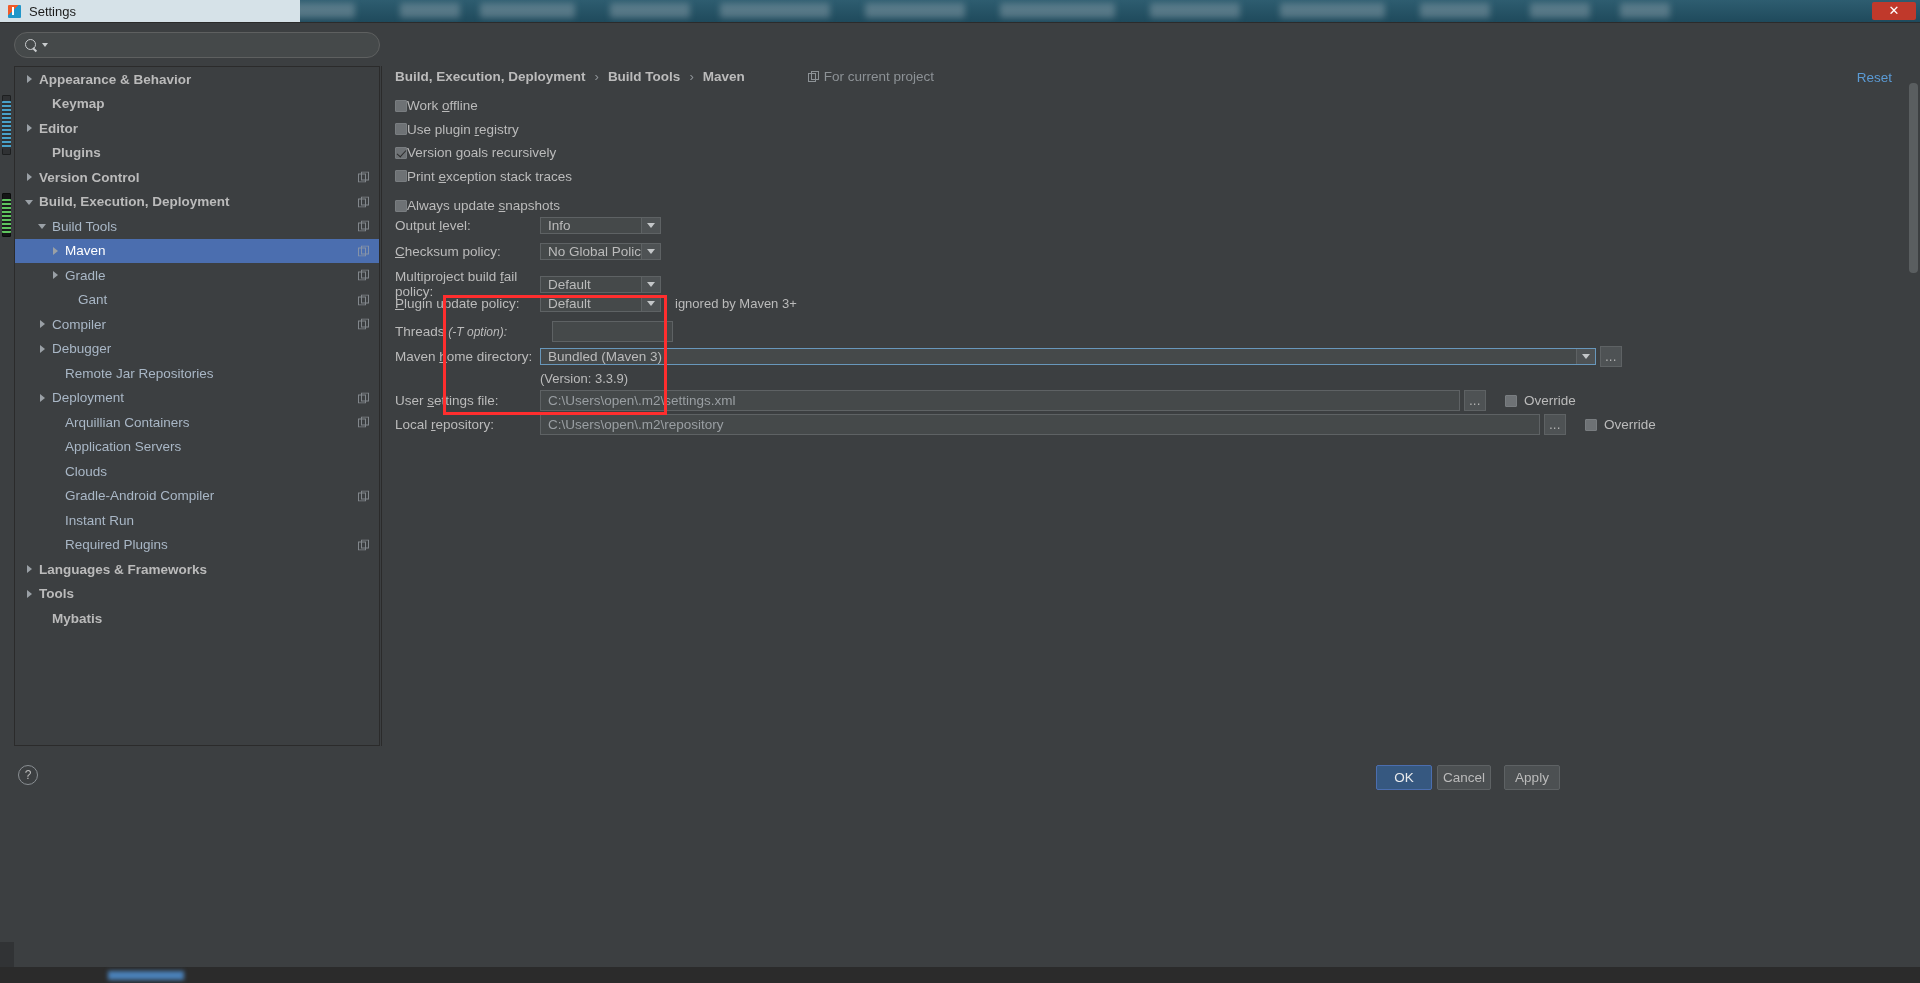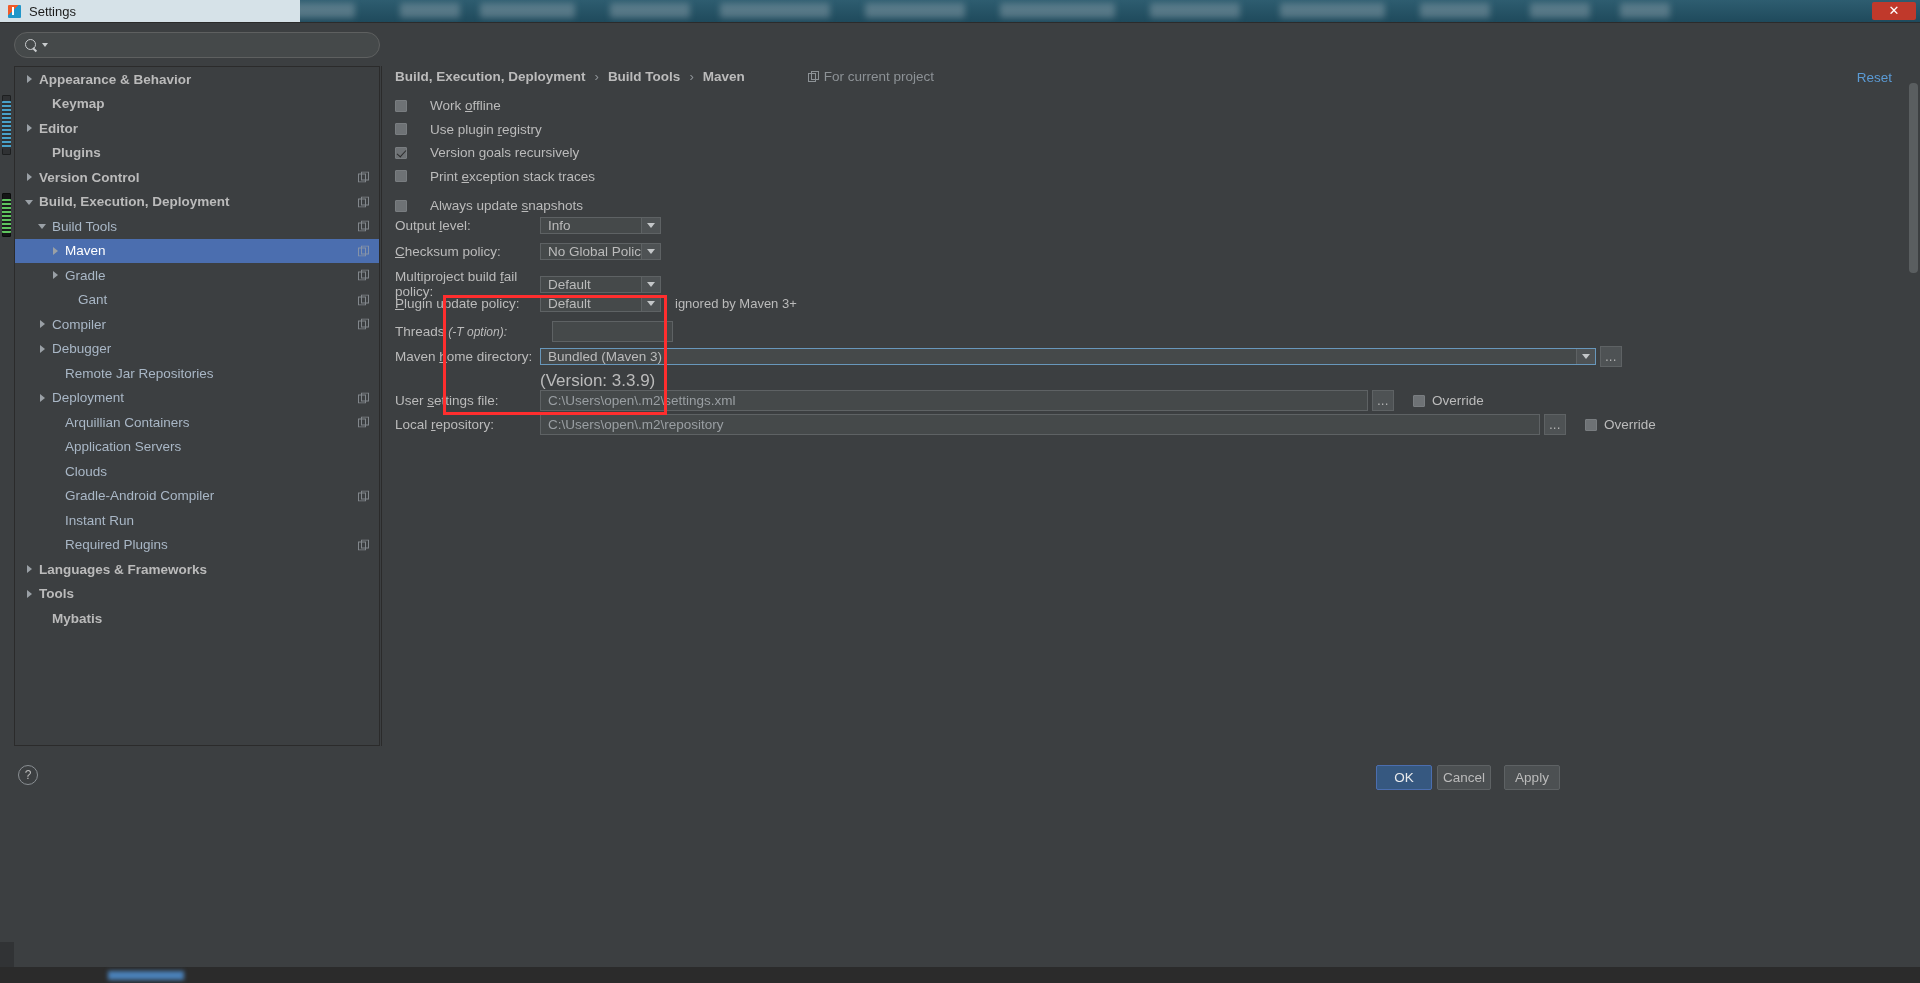--- a/index.html
+++ b/index.html
@@ -157,21 +157,21 @@
   #reset-link {
     position: absolute; right: 14px; top: 4px;
     font-size: 13.5px; color: #5b9bd5; cursor: pointer;
   }
 
   
   #form {
     position: absolute; left: 0; top: 32px; right: 0; bottom: 0;
   }
   .chk-row {
-    position: absolute; left: 13px; display: flex; align-items: center; gap: 23px;
+    position: absolute; left: 13px; display: flex; align-items: center; gap: 0;
     color: #bbbbbb; font-size: 13.5px;
   }
   .checkbox {
     width: 12px; height: 12px; flex: none;
     background: #6e7275; border: 1px solid #797d80; border-radius: 1px;
     position: relative;
   }
   .checkbox.checked::after {
     content: ""; position: absolute; left: 3px; top: 0px;
     width: 4px; height: 8px; border: solid #2b2b2b;
@@ -211,21 +211,21 @@
   .focus-box {
     border: 1px solid #6897bb !important;
     color: #cfd2d4 !important;
   }
   .browse-btn {
     width: 22px; height: 21px; background: #4e5254; border: 1px solid #5e6264;
     color: #bbbbbb; font-size: 12px; display: flex; align-items: center;
     justify-content: center; letter-spacing: 0.5px;
   }
   .note-text { color: #bbbbbb; font-size: 13px; }
-  .version-note { position: absolute; color: #bbbbbb; font-size: 17px; }
+  .version-note { position: absolute; color: #bbbbbb; font-size: 13px; }
 
   
   #red-highlight {
     position: absolute; border: 3px solid #ff2e2e;
     pointer-events: none; z-index: 40;
   }
 
   
   #footer {
     position: absolute; left: 0; top: 730px; width: 1920px; height: 68px;
@@ -527,21 +527,21 @@
           <span class="combo focus-box" style="width:1056px;">
             <span class="combo-text">Bundled (Maven 3)</span>
             <span class="combo-arrow"></span>
           </span>
           <span class="browse-btn" style="margin-left:4px;">...</span>
         </div>
         <div class="version-note" style="left:158px; top:273px;">(Version: 3.3.9)</div>
 
         <div class="field-row" style="top:292px;">
           <span class="field-label"><span>User </span><span class="underline">s</span><span>ettings file:</span></span>
-          <span class="textbox" style="width:828px;">C:\Users\open\.m2\settings.xml</span>
+          <span class="textbox" style="width:920px;">C:\Users\open\.m2\settings.xml</span>
           <span class="browse-btn" style="margin-left:4px;">...</span>
           <span style="display:flex;align-items:center;gap:7px;margin-left:19px;color:#bbbbbb;font-size:13.5px;">
             <span class="checkbox"></span>
             <span>Override</span>
           </span>
         </div>
 
         <div class="field-row" style="top:316px;">
           <span class="field-label"><span>Local </span><span class="underline">r</span><span>epository:</span></span>
           <span class="textbox" style="width:1000px;">C:\Users\open\.m2\repository</span>

